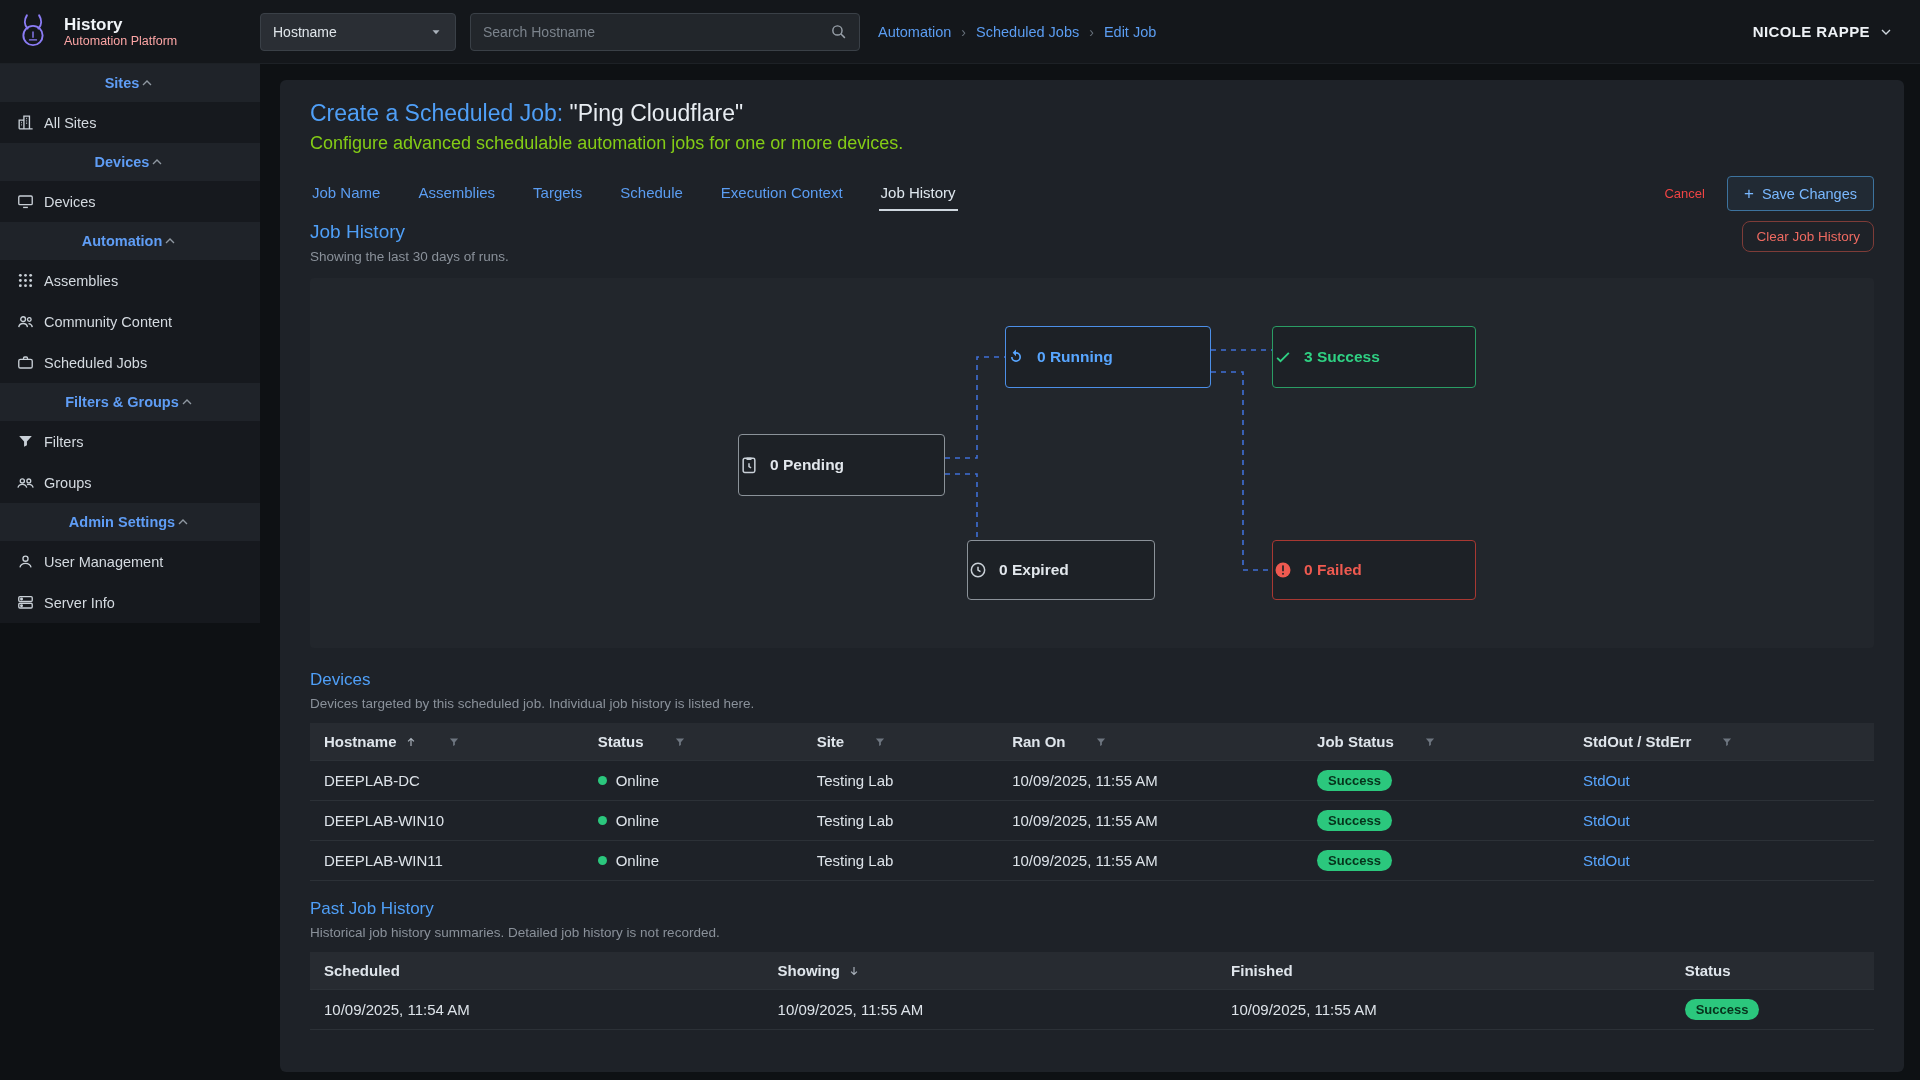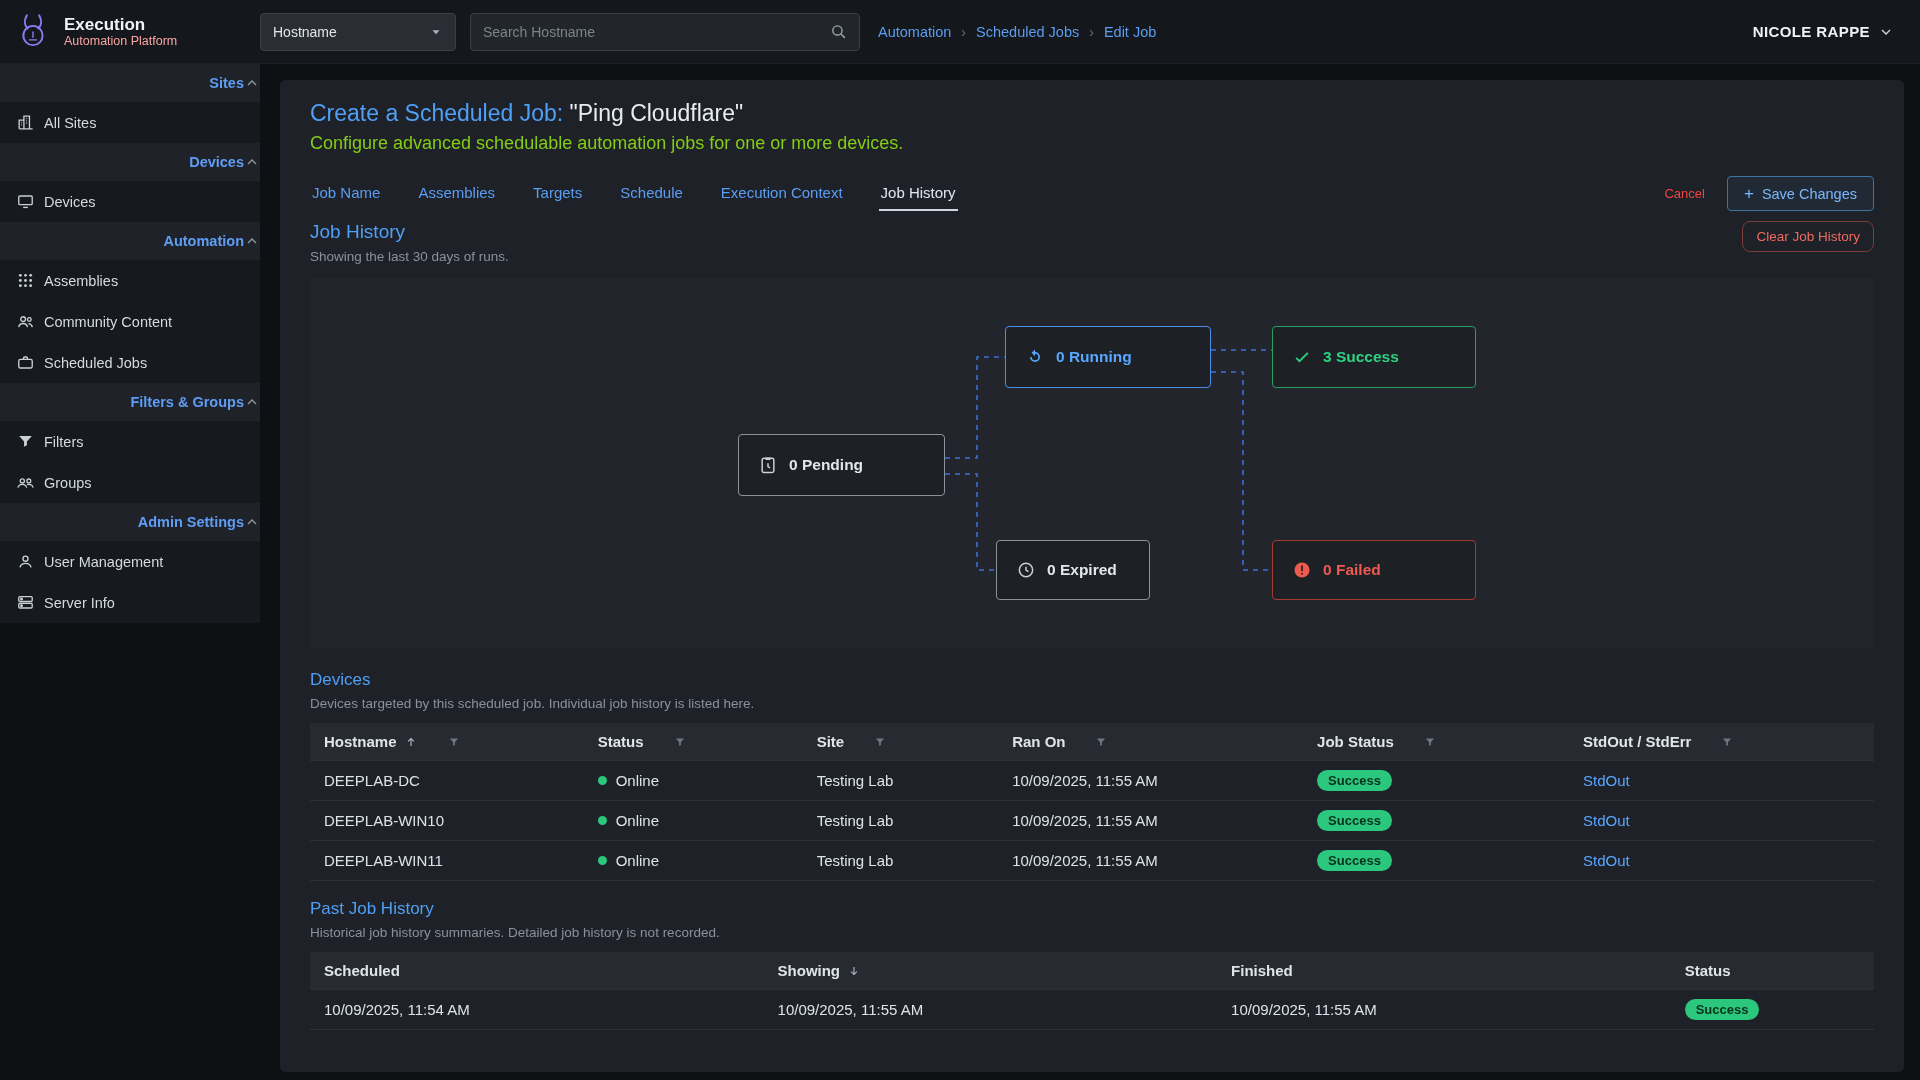--- a/index.html
+++ b/index.html
@@ -16,21 +16,21 @@
   .searchbox input{flex:1;background:transparent;border:none;outline:none;color:#cfd6dd;font-size:14px;font-family:"Liberation Sans",sans-serif}
   .searchbox input::placeholder{color:#7b838c}
   .breadcrumb{margin-left:18px;display:flex;align-items:center;font-size:14.5px}
   .breadcrumb a{color:#5b9df2;text-decoration:none;cursor:pointer}
   .crumb-sep{color:#67707a;margin:0 10px;font-size:14px}
   .userchip{margin-left:auto;display:flex;align-items:center;gap:8px;font-size:15px;font-weight:700;letter-spacing:.4px;color:#eef2f6;cursor:pointer}
 
   
   .side-col{grid-column:1;grid-row:2;background:#0e1114}
   .sidebar-menu{background:#16191e}
-  .sb-head{background:#1f2329;color:#5f9df5;font-weight:700;font-size:14.5px;padding:11px 0;display:flex;align-items:center;justify-content:flex-end;cursor:pointer}
+  .sb-head{background:#1f2329;color:#5f9df5;font-weight:700;font-size:14.5px;padding:11px 0;display:flex;align-items:center;justify-content:center;cursor:pointer}
   .sb-item{display:flex;align-items:center;gap:9px;padding:11px 16px;font-size:14.5px;color:#d4dae0;cursor:pointer}
   .sb-ico{width:19px;height:19px;display:inline-flex;align-items:center;justify-content:center;flex:none}
 
   
   .main{grid-column:2;grid-row:2;background:#0e1114;padding:16px 16px 8px 20px;overflow:hidden}
   .panel{background:#1e2228;border-radius:6px;height:100%;padding:20px 30px 16px;overflow:hidden}
   h1.page-title{font-size:23px;font-weight:500;margin-bottom:6px}
   .title-blue{color:#4f9ff7}
   .title-name{color:#e8edf2}
   .page-sub{font-size:18px;color:#84cc16;margin-bottom:22px}
@@ -45,26 +45,26 @@
   .btn-save .plus{font-size:17px;line-height:1}
 
   .section-head{display:flex;align-items:flex-start;justify-content:space-between;margin-top:8px}
   h2.jh-title{font-size:19px;font-weight:500;color:#4f9ff7}
   .jh-caption{font-size:13.5px;color:#8a919a;margin-top:6px}
   .btn-clear{background:transparent;border:1px solid #7e3c38;color:#ee6a61;font-size:13.5px;font-family:"Liberation Sans",sans-serif;border-radius:8px;padding:7px 13px;cursor:pointer}
 
   
   .diagram{position:relative;margin-top:14px;height:370px;background:#22262c;border-radius:4px}
   .diagram svg.connectors{position:absolute;left:0;top:0;pointer-events:none}
-  .node{position:absolute;display:flex;align-items:center;gap:11px;background:#1d2126;border:1.5px solid #8b9299;border-radius:4px;padding:0 19px;height:62px;font-weight:700;font-size:15.5px;color:#e2e7ec}
+  .node{position:absolute;display:flex;align-items:center;gap:11px;background:#1d2126;border:1.5px solid #8b9299;border-radius:4px;padding:0 0;height:62px;font-weight:700;font-size:15.5px;color:#e2e7ec}
   .node .n-ico{display:inline-flex;width:20px;height:20px}
   .n-pending{left:428px;top:156px;width:207px}
   .n-running{left:695px;top:48px;width:206px;border-color:#4c8fe8;color:#58a6ff}
   .n-success{left:962px;top:48px;width:204px;border-color:#2a9d64;color:#2fd183}
-  .n-expired{left:686px;top:262px;width:154px;height:60px}
+  .n-expired{left:657px;top:262px;width:188px;height:60px}
   .n-failed{left:962px;top:262px;width:204px;height:60px;border-color:#a83832;color:#ef5a50}
 
   
   h3.sub-head{margin-top:22px;font-size:17px;font-weight:500;color:#4f9ff7}
   .tbl-caption{font-size:13.5px;color:#8a919a;margin:6px 0 12px}
   table{width:100%;border-collapse:collapse;font-size:15px;table-layout:fixed}
   thead th{background:#272b31;text-align:left;font-weight:700;color:#dfe5eb;padding:10px 14px;border-bottom:1px solid #2c3137}
   tbody td{padding:9px 14px;border-bottom:1px solid #2c3137;color:#dde3e9}
   .th-inner{display:flex;align-items:center;gap:7px}
   .funnel{margin-left:22px;display:inline-flex;cursor:pointer}
@@ -84,21 +84,21 @@
       <svg width="42" height="42" viewBox="0 0 48 48">
         <g fill="none" stroke="#8b7cf5" stroke-width="2.2" stroke-linecap="round">
           <path d="M17 5c-3.2 5-3.2 11 .8 15"></path>
           <path d="M31 5c3.2 5 3.2 11-.8 15"></path>
           <circle cx="24" cy="28" r="11"></circle>
           <path d="M24 24v6M20 33h8" stroke-width="1.6"></path>
         </g>
       </svg>
     </span>
     <span>
-      <div class="brand-name">Execution</div>
+      <div class="brand-name">History</div>
       <div class="brand-sub">Automation Platform</div>
     </span>
   </div>
 
   <header class="topbar">
     <div class="hostname-select">
       <span>Hostname</span>
       <span style="display:inline-flex">
         <svg width="14" height="14" viewBox="0 0 24 24">
             <path d="M6 9l6 7 6-7z" fill="#aab2bb"></path>

